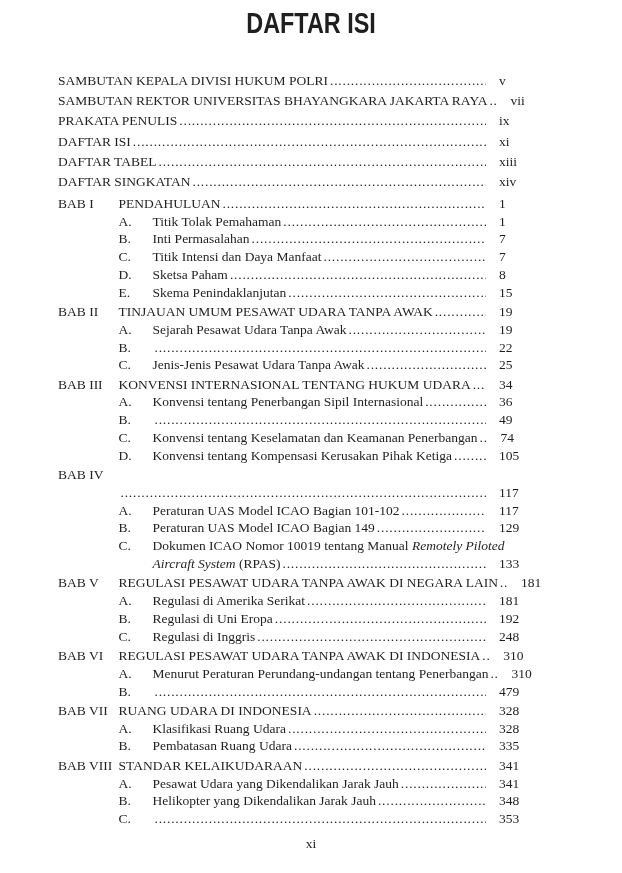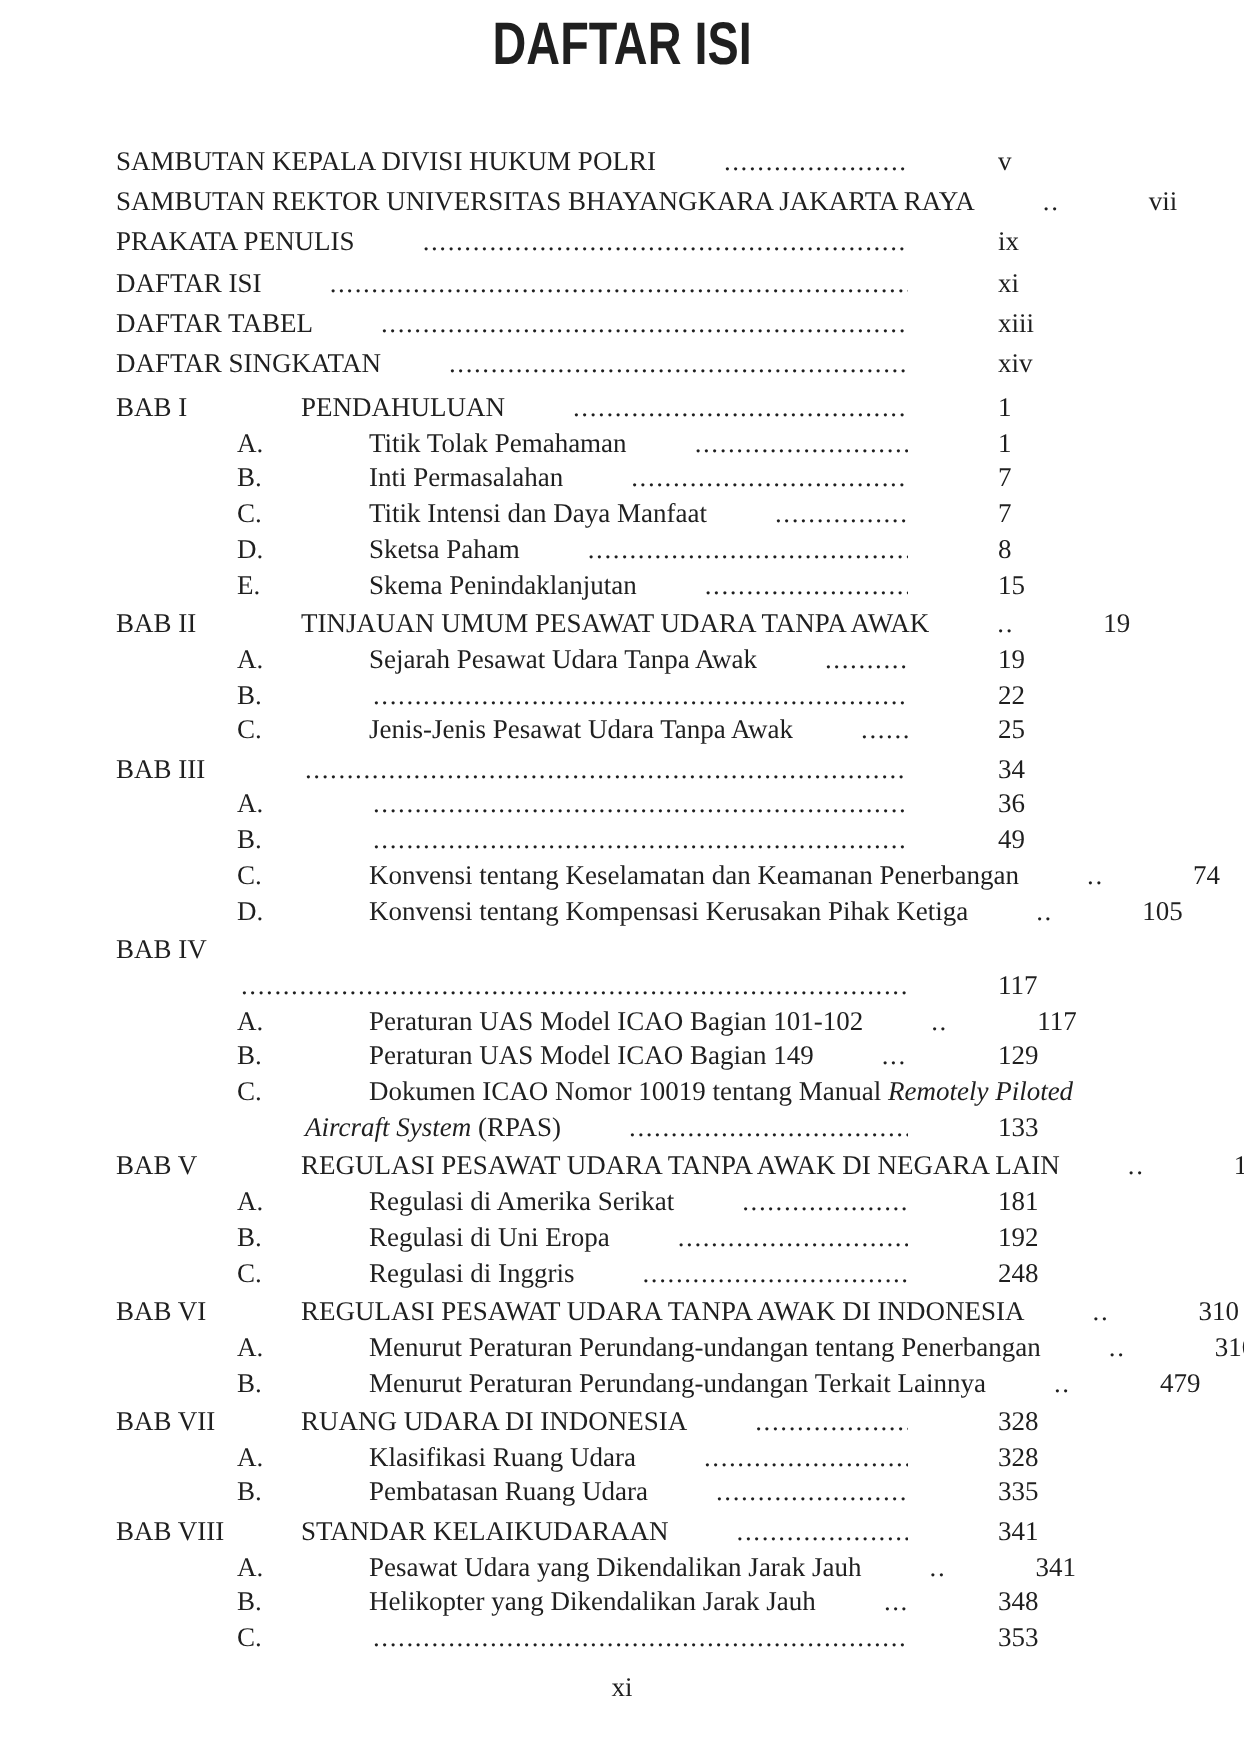--- a/index.html
+++ b/index.html
@@ -17,21 +17,21 @@
     font-family:"Liberation Sans", sans-serif;
     font-weight:bold;
     font-size:30px;
     margin:0;
   }
   .page-title .squeeze{display:inline-block;transform:scaleX(.78);letter-spacing:0px;}
   .toc{
     position:absolute;left:58px;top:73px;width:470px;
     font-size:13.5px;line-height:15.5px;
   }
-  .row{display:flex;align-items:baseline;gap:32px;}
+  .row{display:flex;align-items:baseline;}
   .front{height:20.2px;}
   .crow{height:17.75px;}
   .bab-gap{margin-top:1.7px;}
   .txt{white-space:nowrap;flex-shrink:0;}
   .dots{
     flex:1 1 auto;min-width:8px;
     overflow:hidden;white-space:nowrap;
     letter-spacing:.8px;padding-left:2px;
   }
   .num{width:42px;flex-shrink:0;padding-left:13px;box-sizing:border-box;}
@@ -140,25 +140,27 @@
   </div>
   <div class="row crow sub">
     <span class="letter">C.</span>
     <span class="txt">Jenis-Jenis Pesawat Udara Tanpa Awak</span>
     <span class="dots">............................................................................................................................................................................................................................</span>
     <span class="num">25</span>
   </div>
 
   <div class="row crow bab-gap">
     <span class="bablabel">BAB III</span>
+    <span class="txt">KONVENSI INTERNASIONAL TENTANG HUKUM UDARA</span>
     <span class="dots">............................................................................................................................................................................................................................</span>
     <span class="num">34</span>
   </div>
   <div class="row crow sub">
     <span class="letter">A.</span>
+    <span class="txt">Konvensi tentang Penerbangan Sipil Internasional</span>
     <span class="dots">............................................................................................................................................................................................................................</span>
     <span class="num">36</span>
   </div>
   <div class="row crow sub">
     <span class="letter">B.</span>
     <span class="dots">............................................................................................................................................................................................................................</span>
     <span class="num">49</span>
   </div>
   <div class="row crow sub">
     <span class="letter">C.</span>
@@ -234,21 +236,20 @@
     <span class="num">310</span>
   </div>
   <div class="row crow sub">
     <span class="letter">A.</span>
     <span class="txt">Menurut Peraturan Perundang-undangan tentang Penerbangan</span>
     <span class="dots">............................................................................................................................................................................................................................</span>
     <span class="num">310</span>
   </div>
   <div class="row crow sub">
     <span class="letter">B.</span>
-    <span class="txt">Menurut Peraturan Perundang-undangan Terkait Lainnya</span>
     <span class="dots">............................................................................................................................................................................................................................</span>
     <span class="num">479</span>
   </div>
 
   <div class="row crow bab-gap">
     <span class="bablabel">BAB VII</span>
     <span class="txt">RUANG UDARA DI INDONESIA</span>
     <span class="dots">............................................................................................................................................................................................................................</span>
     <span class="num">328</span>
   </div>

